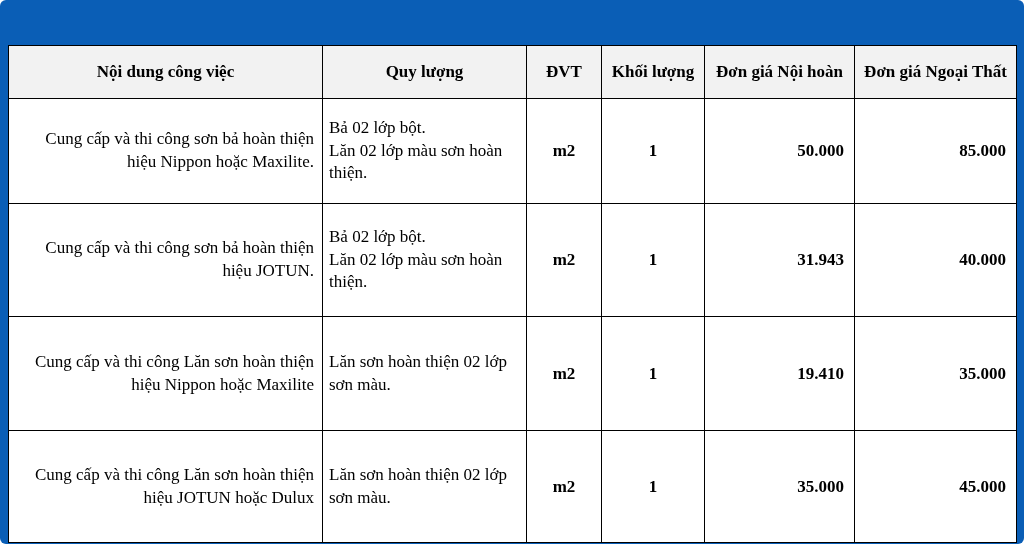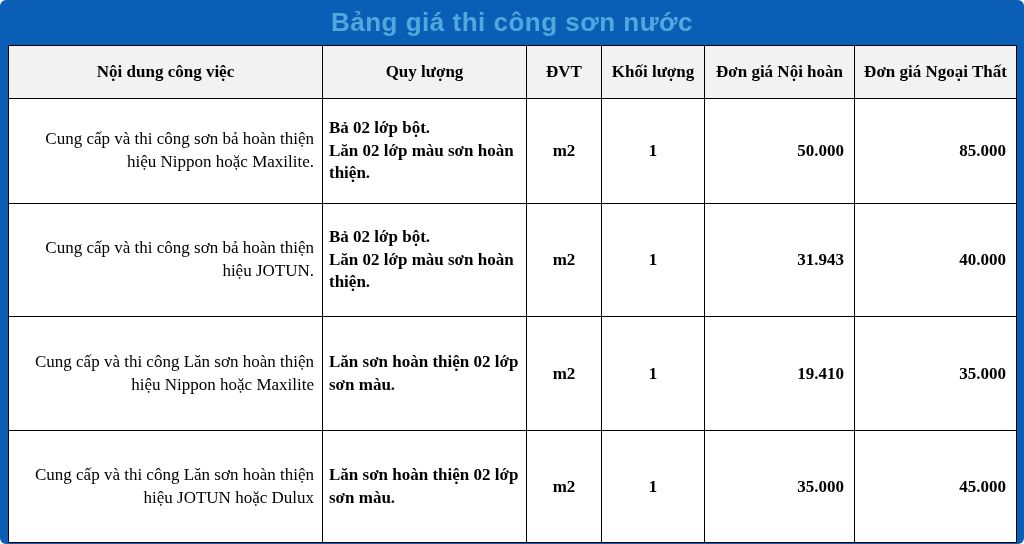--- a/index.html
+++ b/index.html
@@ -39,36 +39,33 @@
   }
   .price-table th {
     background:#f2f2f2;
     font-weight:bold;
     text-align:center;
     vertical-align:middle;
     height:47px;
     padding:16px 3px;
   }
   td.desc  { text-align:right;  vertical-align:middle; padding:4px 8px 4px 5px; line-height:1.35; }
-  td.spec  { text-align:left;  vertical-align:middle; padding:4px 6px; line-height:1.35; white-space:pre-line;font-weight:bold; }
+  td.spec  { text-align:left;  vertical-align:middle; padding:4px 6px; line-height:1.35; white-space:pre-line; }
   td.unit  { text-align:center; vertical-align:middle; font-weight:bold; }
   td.qty   { text-align:center; vertical-align:middle; font-weight:bold; }
   td.price { text-align:right;  vertical-align:middle; font-weight:bold; padding-right:10px; }
   tr.r1 { height:105px; }
   tr.r2 { height:113px; }
   tr.r3 { height:114px; }
   tr.r4 { height:112px; }
 </style>
 </head>
 <body>
 
 <div class="frame">
-  <div class="title-bar">
-    <span class="title-text">Bảng giá thi công sơn nước</span>
-  </div>
 
   <table class="price-table">
     <colgroup>
       <col style="width:314px">
       <col style="width:204px">
       <col style="width:75px">
       <col style="width:103px">
       <col style="width:150px">
       <col style="width:162px">
     </colgroup>

